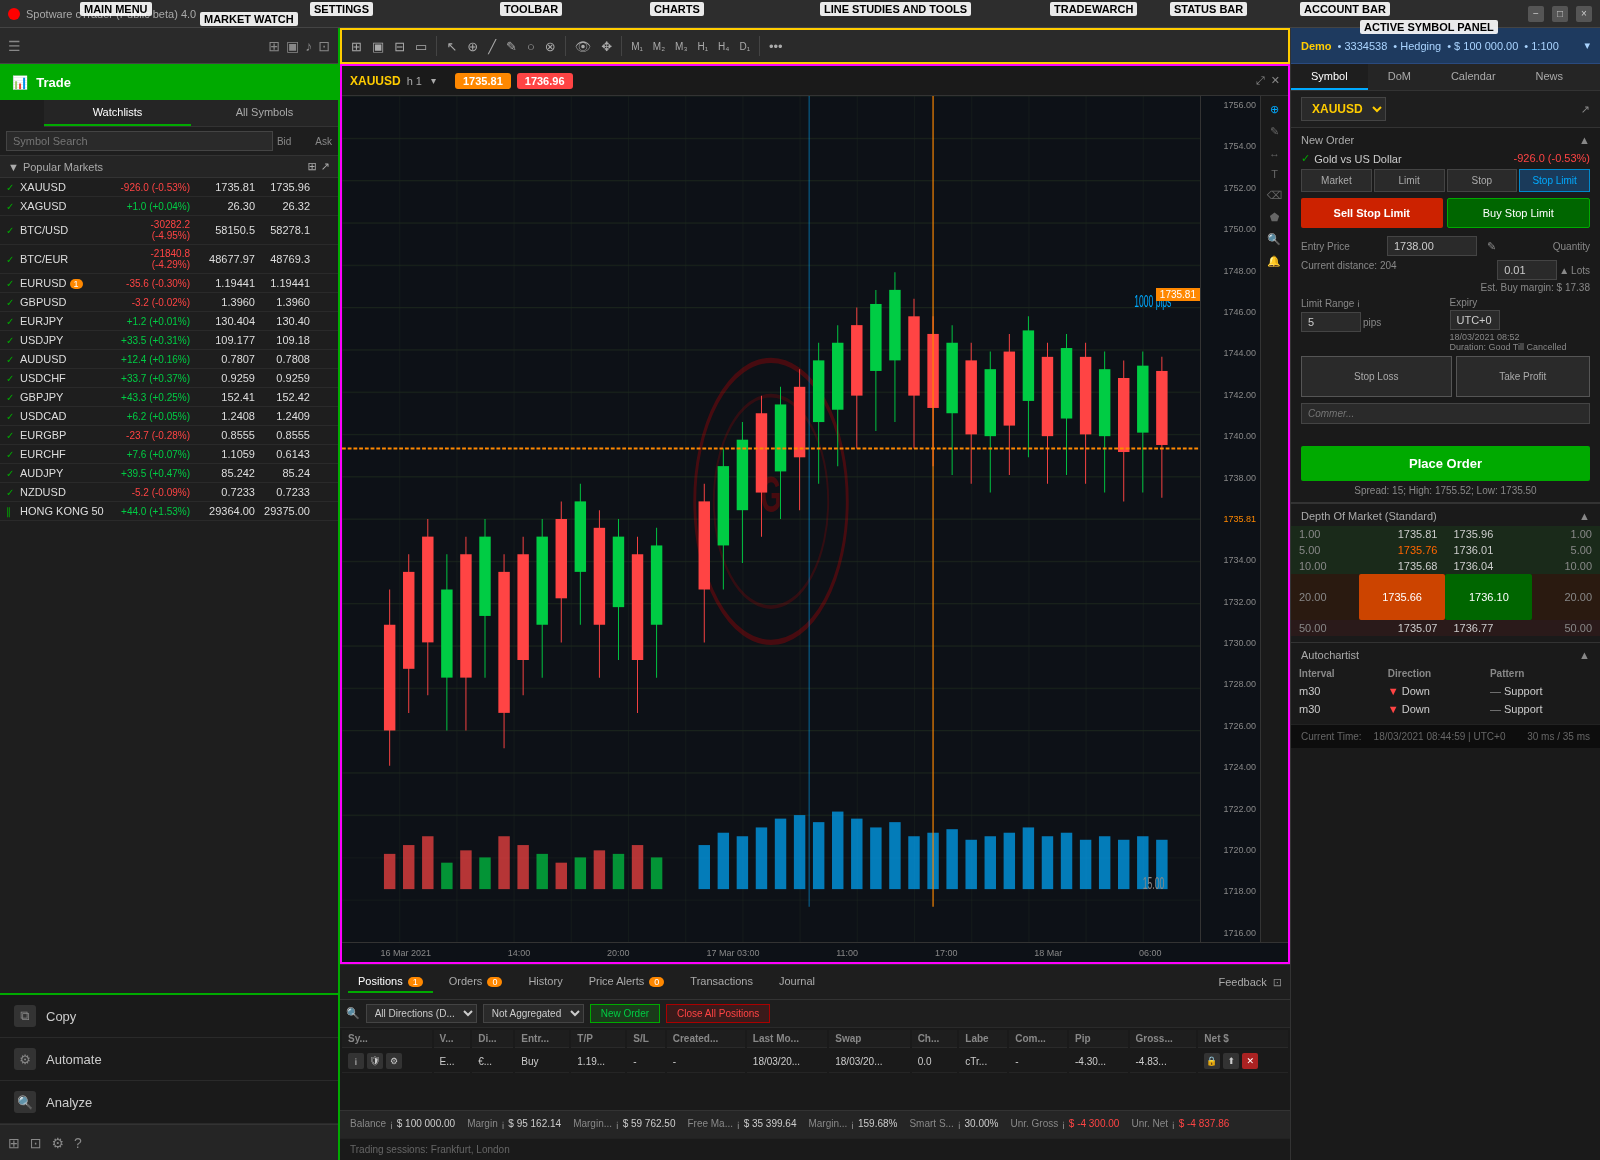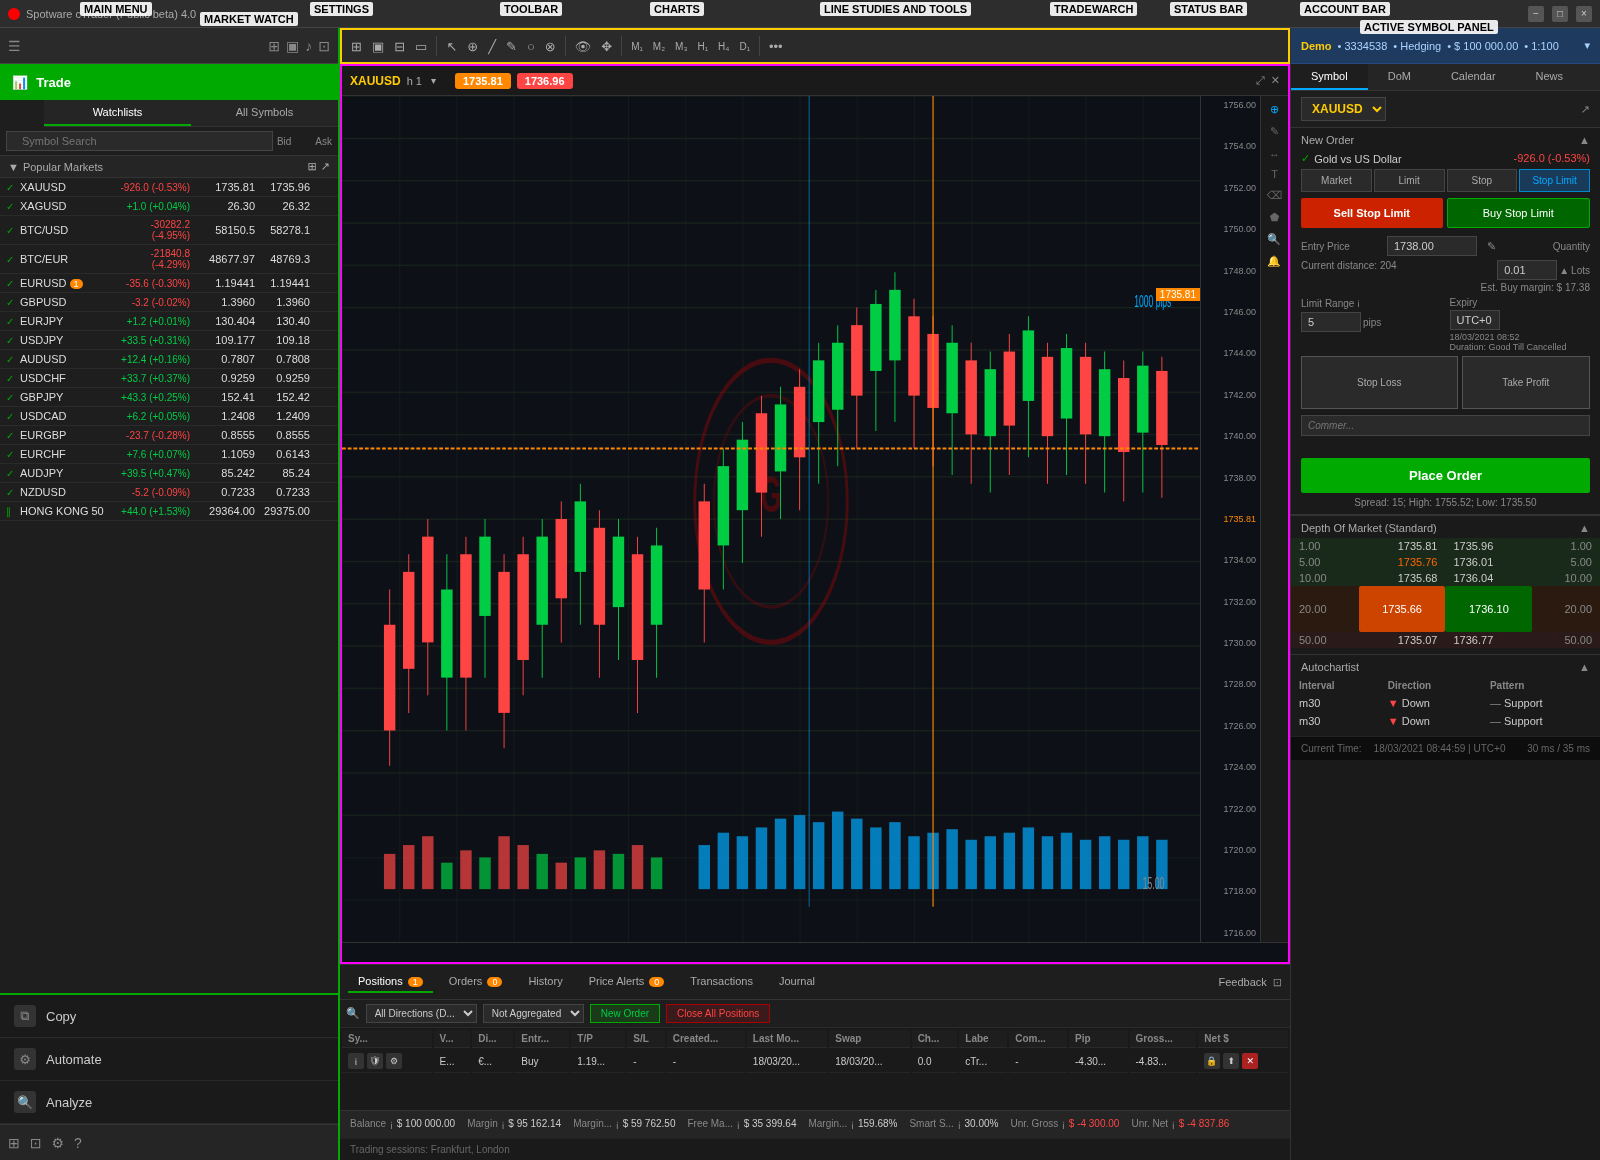--- a/index.html
+++ b/index.html
@@ -21,21 +21,21 @@
     
     .left-toolbar { height: 36px; background: #2a2a2a; display: flex; align-items: center; padding: 0 8px; gap: 6px; border-bottom: 1px solid #444; }
     .left-toolbar-icon { color: #888; cursor: pointer; font-size: 14px; }
     .trade-header { height: 36px; background: #00aa00; display: flex; align-items: center; padding: 0 12px; gap: 8px; color: white; font-weight: bold; font-size: 13px; }
 
     .watchlist-tabs { display: flex; background: #252525; border-bottom: 1px solid #333; margin-left: 44px; }
     .watchlist-tab { flex: 1; padding: 6px; text-align: center; cursor: pointer; color: #aaa; font-size: 11px; }
     .watchlist-tab.active { color: white; border-bottom: 2px solid #00aa00; }
 
     .symbol-search-row { display: flex; align-items: center; padding: 4px 6px; background: #1e1e1e; border-bottom: 1px solid #333; gap: 4px; }
-    .symbol-search { background: #2a2a2a; border: 1px solid #444; color: #ccc; padding: 3px 15px; flex: 1; font-size: 11px; }
+    .symbol-search { background: #2a2a2a; border: 1px solid #444; color: #ccc; padding: 3px 6px; flex: 1; font-size: 11px; }
     .col-header { color: #888; font-size: 10px; }
 
     .market-list { flex: 1; overflow-y: auto; background: #1e1e1e; }
     .market-section-header { padding: 4px 8px; color: #aaa; font-size: 11px; display: flex; align-items: center; gap: 4px; background: #252525; border-bottom: 1px solid #333; }
     .market-row { display: flex; align-items: center; padding: 3px 6px; border-bottom: 1px solid #2a2a2a; cursor: pointer; }
     .market-check { color: #00aa00; width: 14px; font-size: 10px; }
     .market-name { width: 90px; color: #ddd; font-size: 11px; }
     .market-change { width: 80px; font-size: 10px; text-align: right; }
     .market-bid { width: 65px; text-align: right; color: #ddd; font-size: 11px; }
     .market-ask { width: 55px; text-align: right; color: #ddd; font-size: 11px; }
@@ -144,21 +144,21 @@
     .form-right { margin-left: auto; color: #888; font-size: 10px; }
 
     
     .limit-expiry-row { display: flex; gap: 8px; margin-bottom: 4px; }
     .limit-group { flex: 1; }
     .limit-label { color: #888; font-size: 10px; margin-bottom: 2px; }
     .limit-input { background: #2a2a2a; border: 1px solid #444; color: #ccc; padding: 3px 6px; font-size: 11px; width: 100%; }
 
     
     .sl-tp-row { display: flex; gap: 4px; margin-bottom: 6px; }
-    .sl-btn { flex: 1; padding: 20px; background: #2a2a2a; border: 1px solid #555; color: #aaa; cursor: pointer; font-size: 10px; text-align: center; }
+    .sl-btn { flex: 1; padding: 14px; background: #2a2a2a; border: 1px solid #555; color: #aaa; cursor: pointer; font-size: 10px; text-align: center; }
     .tp-btn { flex: 1; padding: 6px; background: #2a2a2a; border: 1px solid #555; color: #aaa; cursor: pointer; font-size: 10px; text-align: center; }
 
     
     .comment-input { background: #2a2a2a; border: 1px solid #444; color: #888; padding: 4px 6px; font-size: 10px; width: 100%; margin-bottom: 22px; font-style: italic; }
 
     
     .place-order-btn { width: 100%; padding: 10px; background: #00aa00; border: none; color: white; font-size: 13px; font-weight: bold; cursor: pointer; border-radius: 2px; margin-bottom: 4px; }
     .spread-info { color: #888; font-size: 10px; text-align: center; }
 
     
@@ -653,20 +653,30 @@
           <span class="chart-rt-icon">↔</span>
           <span class="chart-rt-icon">T</span>
           <span class="chart-rt-icon">⌫</span>
           <span class="chart-rt-icon">⬟</span>
           <span class="chart-rt-icon">🔍</span>
           <span class="chart-rt-icon">🔔</span>
         </div>
       </div>
 
       <div class="chart-xaxis">
+        <div class="chart-xaxis-labels">
+          <span class="chart-xaxis-label">16 Mar 2021</span>
+          <span class="chart-xaxis-label">14:00</span>
+          <span class="chart-xaxis-label">20:00</span>
+          <span class="chart-xaxis-label">17 Mar 03:00</span>
+          <span class="chart-xaxis-label">11:00</span>
+          <span class="chart-xaxis-label">17:00</span>
+          <span class="chart-xaxis-label">18 Mar</span>
+          <span class="chart-xaxis-label">06:00</span>
+        </div>
         <div style="width:60px; background:#0d1117;"></div>
         <div style="width:28px; background:#0d1117;"></div>
       </div>
     </div>
 
     <div class="positions-bar">
       <div class="pos-tab active">
         Positions <span class="pos-tab-badge">1</span>
       </div>
       <div class="pos-tab">

